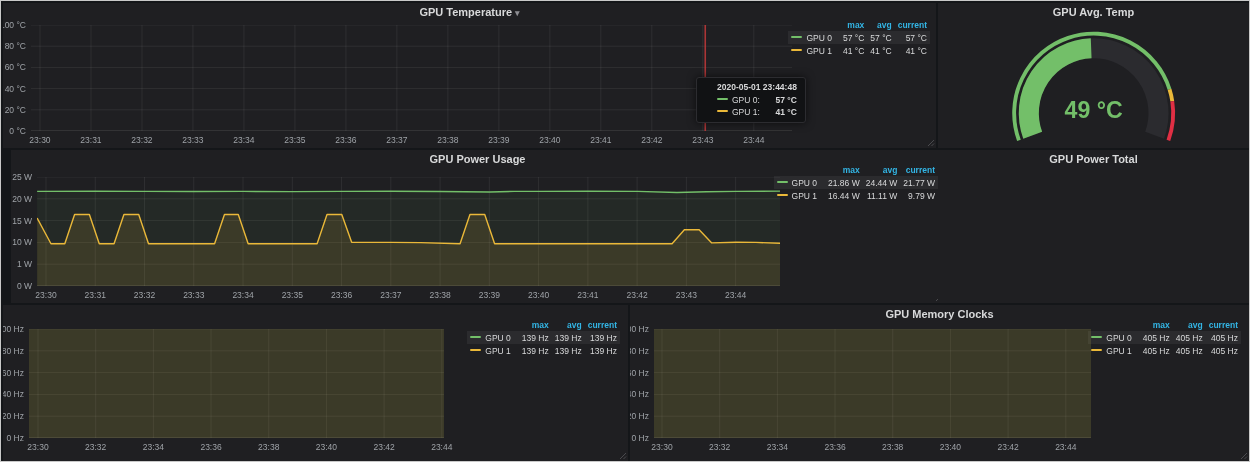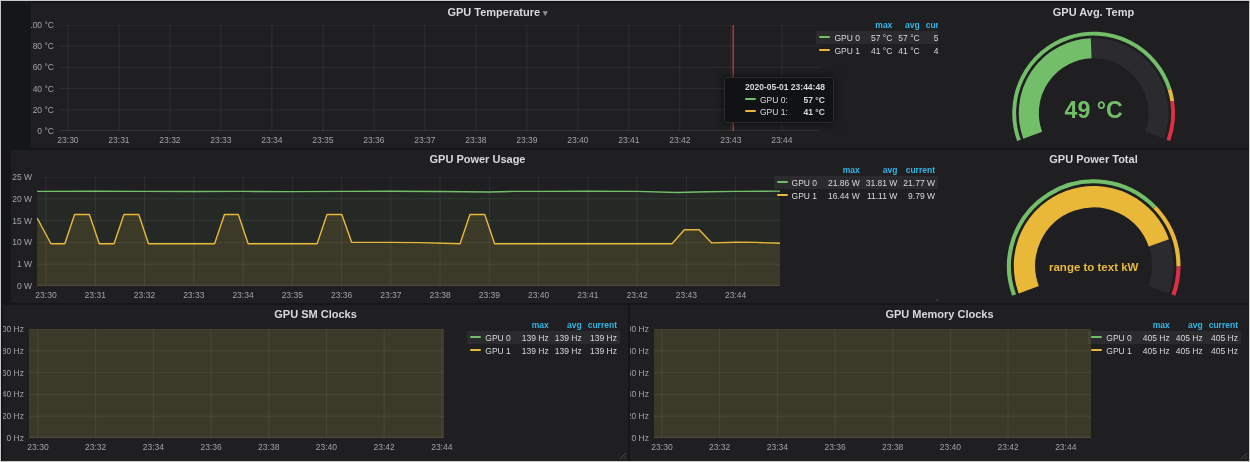--- a/index.html
+++ b/index.html
@@ -3,21 +3,21 @@
 <meta charset="utf-8">
 <style>
   html,body{margin:0;padding:0;background:#ffffff;}
   *{box-sizing:border-box;}
   body{font-family:"Liberation Sans",sans-serif;}
   #dashboard{
     position:relative;width:1250px;height:462px;
     background:#141619;border:1px solid #c9c9c9;overflow:hidden;
   }
   .panel{position:absolute;background:#1f1f22;overflow:hidden;}
-  .p-temp{left:2px;top:2px;width:933px;height:145px;margin-left:28px;}
+  .p-temp{left:2px;top:2px;width:933px;height:145px;}
   .p-avgtemp{left:937px;top:2px;width:311px;height:145px;}
   .p-power{left:10px;top:149px;width:933px;height:153px;}
   .p-powertotal{left:937px;top:149px;width:311px;height:153px;}
   .p-sm{left:2px;top:304px;width:625px;height:156px;}
   .p-mem{left:629px;top:304px;width:619px;height:156px;}
 
   .panel-title{
     position:absolute;left:0;right:0;top:3px;height:14px;
     text-align:center;font-size:11px;font-weight:bold;color:#d8d9da;
     cursor:pointer;white-space:nowrap;
@@ -220,52 +220,41 @@
             <th></th>
             <th>max</th>
             <th>avg</th>
             <th>current</th>
           </tr>
         </thead>
         <tbody>
           <tr class="hl">
             <td class="name"><span class="dash" style="background: rgb(115, 191, 105);"></span>GPU 0</td>
             <td>21.86 W</td>
-            <td>31.81 W</td>
+            <td>24.44 W</td>
             <td>21.77 W</td>
           </tr>
           <tr>
             <td class="name"><span class="dash" style="background: rgb(234, 184, 57);"></span>GPU 1</td>
             <td>16.44 W</td>
             <td>11.11 W</td>
             <td>9.79 W</td>
           </tr>
         </tbody>
       </table>
     <svg class="resize-handle" viewBox="0 0 8 8">
         <path d="M7 1 L1 7 M7 4.5 L4.5 7" stroke="#4a4a4e" stroke-width="1" fill="none"></path>
       </svg>
   </div>
 
   <div class="panel p-powertotal" id="panel-power-total">
     <div class="panel-title"><span>GPU Power Total</span></div>
-    <div class="gauge-wrap" id="gauge-power-total">
-        <svg viewBox="0 0 240 158" style="height: 130px;">
-          <path d="M 41.07 146.73 A 84 84 0 1 1 198.93 146.73" stroke="#2b2b2f" stroke-width="26" fill="none"></path>
-          <path d="M 41.07 146.73 A 84 84 0 1 1 199.13 89.82" stroke="#eab839" stroke-width="26" fill="none"></path>
-          <path d="M 23.21 153.23 A 103 103 0 0 1 194.34 46.71" stroke="#73bf69" stroke-width="5" fill="none"></path>
-          <path d="M 194.34 46.71 A 103 103 0 0 1 223.00 118.36" stroke="#eab839" stroke-width="5" fill="none"></path>
-          <path d="M 223.00 118.36 A 103 103 0 0 1 216.79 153.23" stroke="#e02f44" stroke-width="5" fill="none"></path>
-          <text x="120" y="124" text-anchor="middle" fill="#eab839" font-size="14" font-weight="bold" font-family="&quot;Liberation Sans&quot;, sans-serif">range to text kW</text>
-        </svg>
-      </div>
   </div>
 
   <div class="panel p-sm" id="panel-sm">
-    <div class="panel-title"><span>GPU SM Clocks</span></div>
     <div class="plot" id="plot-sm" style="left:26px;top:24px;width:415px;height:109px;">
         <svg viewBox="0 0 1000 1000" preserveAspectRatio="none">
           <line x1="0" y1="0" x2="1000" y2="0" stroke="rgba(255,255,255,0.07)" stroke-width="1" vector-effect="non-scaling-stroke"></line>
           <line x1="0" y1="200" x2="1000" y2="200" stroke="rgba(255,255,255,0.07)" stroke-width="1" vector-effect="non-scaling-stroke"></line>
           <line x1="0" y1="400" x2="1000" y2="400" stroke="rgba(255,255,255,0.07)" stroke-width="1" vector-effect="non-scaling-stroke"></line>
           <line x1="0" y1="600" x2="1000" y2="600" stroke="rgba(255,255,255,0.07)" stroke-width="1" vector-effect="non-scaling-stroke"></line>
           <line x1="0" y1="800" x2="1000" y2="800" stroke="rgba(255,255,255,0.07)" stroke-width="1" vector-effect="non-scaling-stroke"></line>
           <line x1="0" y1="1000" x2="1000" y2="1000" stroke="rgba(255,255,255,0.18)" stroke-width="1" vector-effect="non-scaling-stroke"></line>
           <line x1="21.7" y1="0" x2="21.7" y2="1000" stroke="rgba(255,255,255,0.07)" stroke-width="1" vector-effect="non-scaling-stroke"></line>
           <line x1="160.70000000000002" y1="0" x2="160.70000000000002" y2="1000" stroke="rgba(255,255,255,0.07)" stroke-width="1" vector-effect="non-scaling-stroke"></line>

